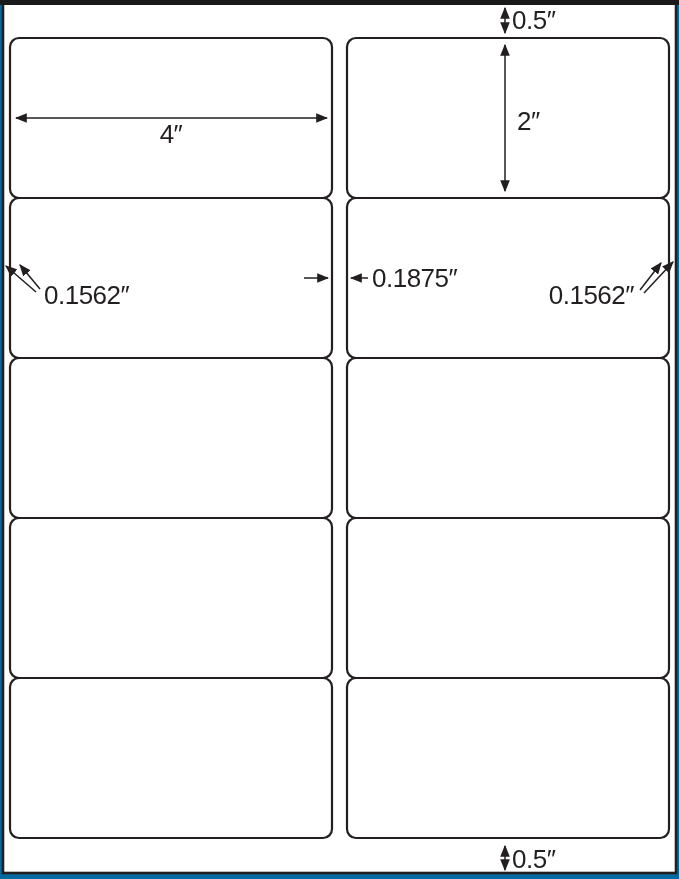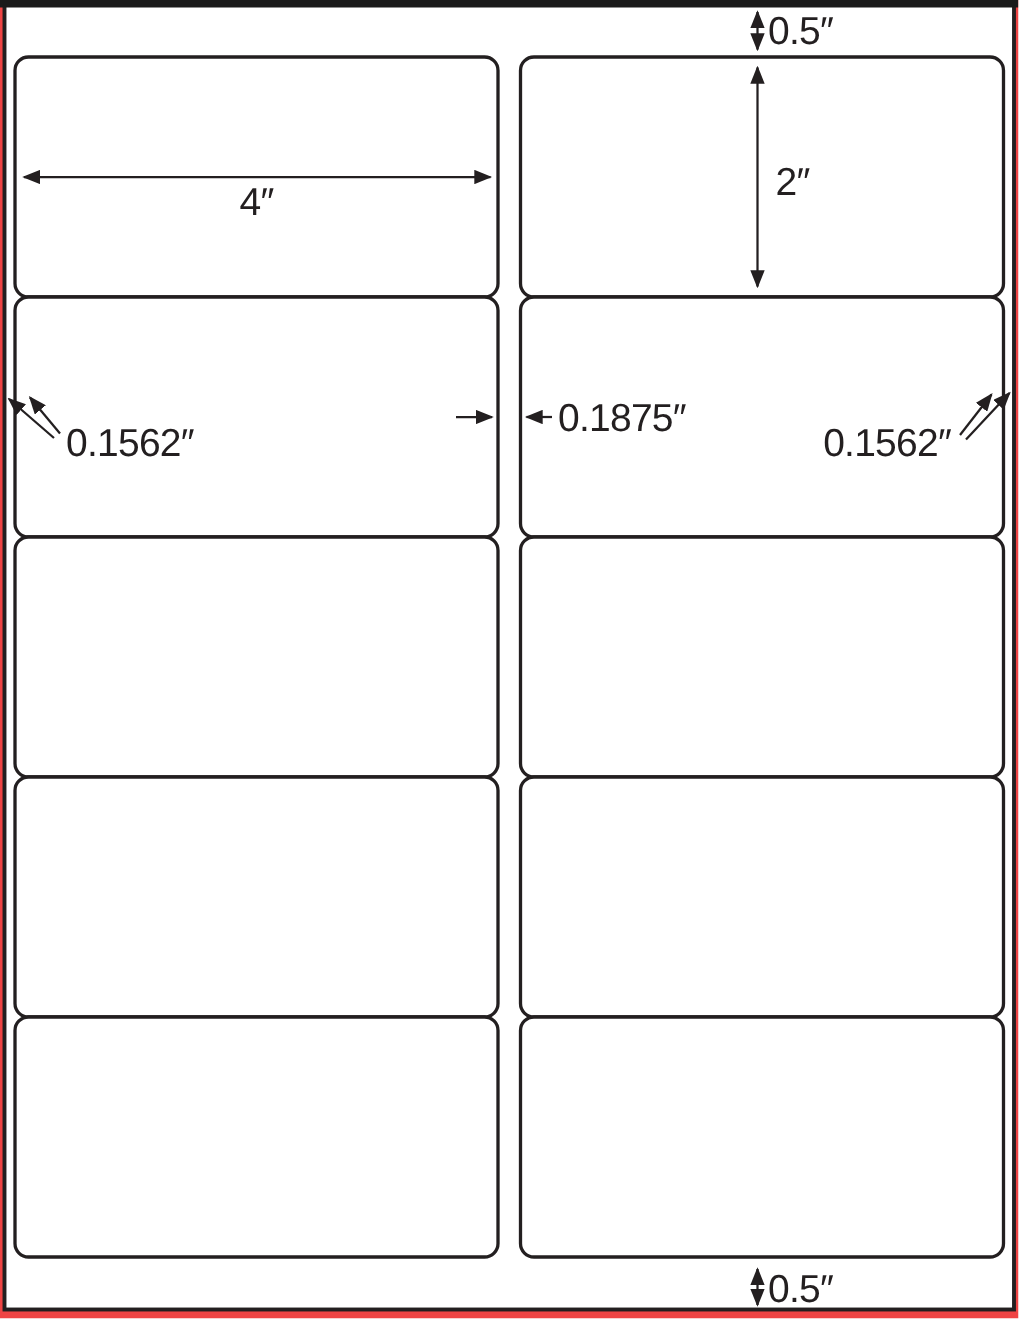--- a/index.html
+++ b/index.html
@@ -4,21 +4,21 @@
 <style>
   html, body {
     margin: 0;
     padding: 0;
     background: #ffffff;
   }
   .stage {
     position: relative;
     width: 679px;
     height: 879px;
-    background: #ef4444;
+    background: #0369a1;
     overflow: hidden;
     font-family: "Liberation Sans", sans-serif;
   }
   svg text {
     font-family: "Liberation Sans", sans-serif;
     font-size: 26px;
     letter-spacing: -0.5px;
     fill: #231f20;
   }
   .label-cell {

